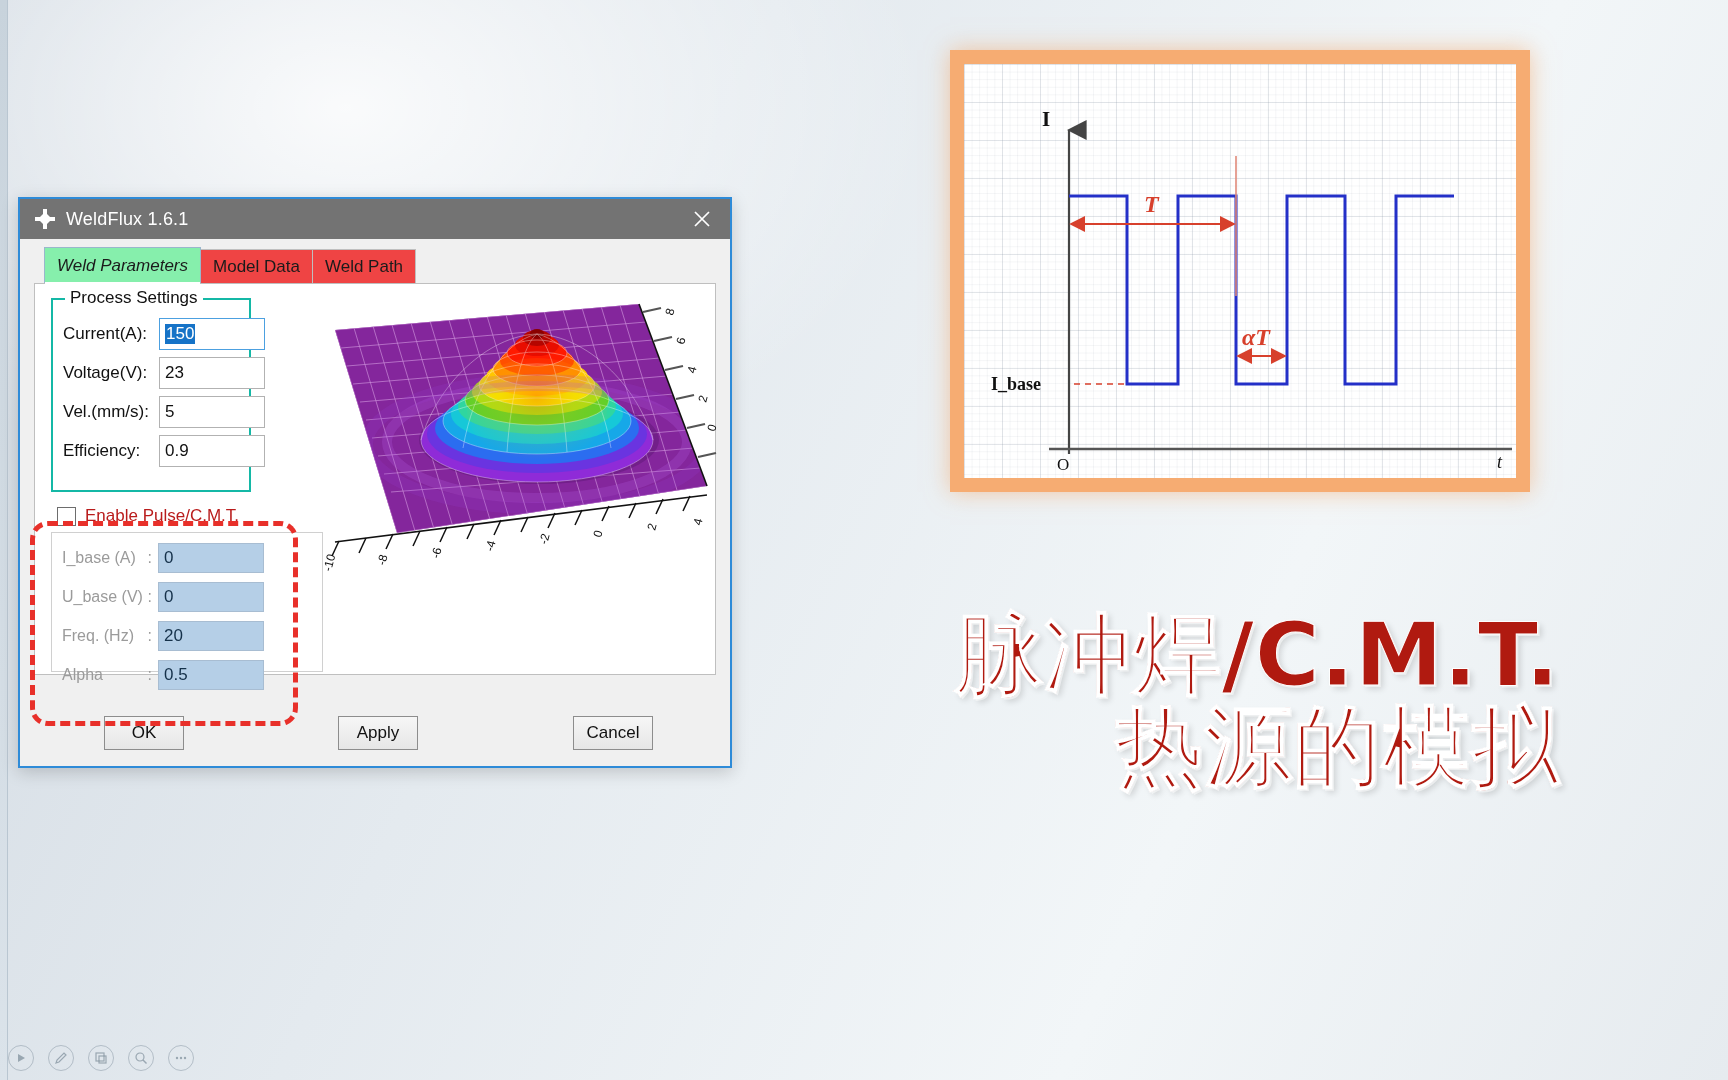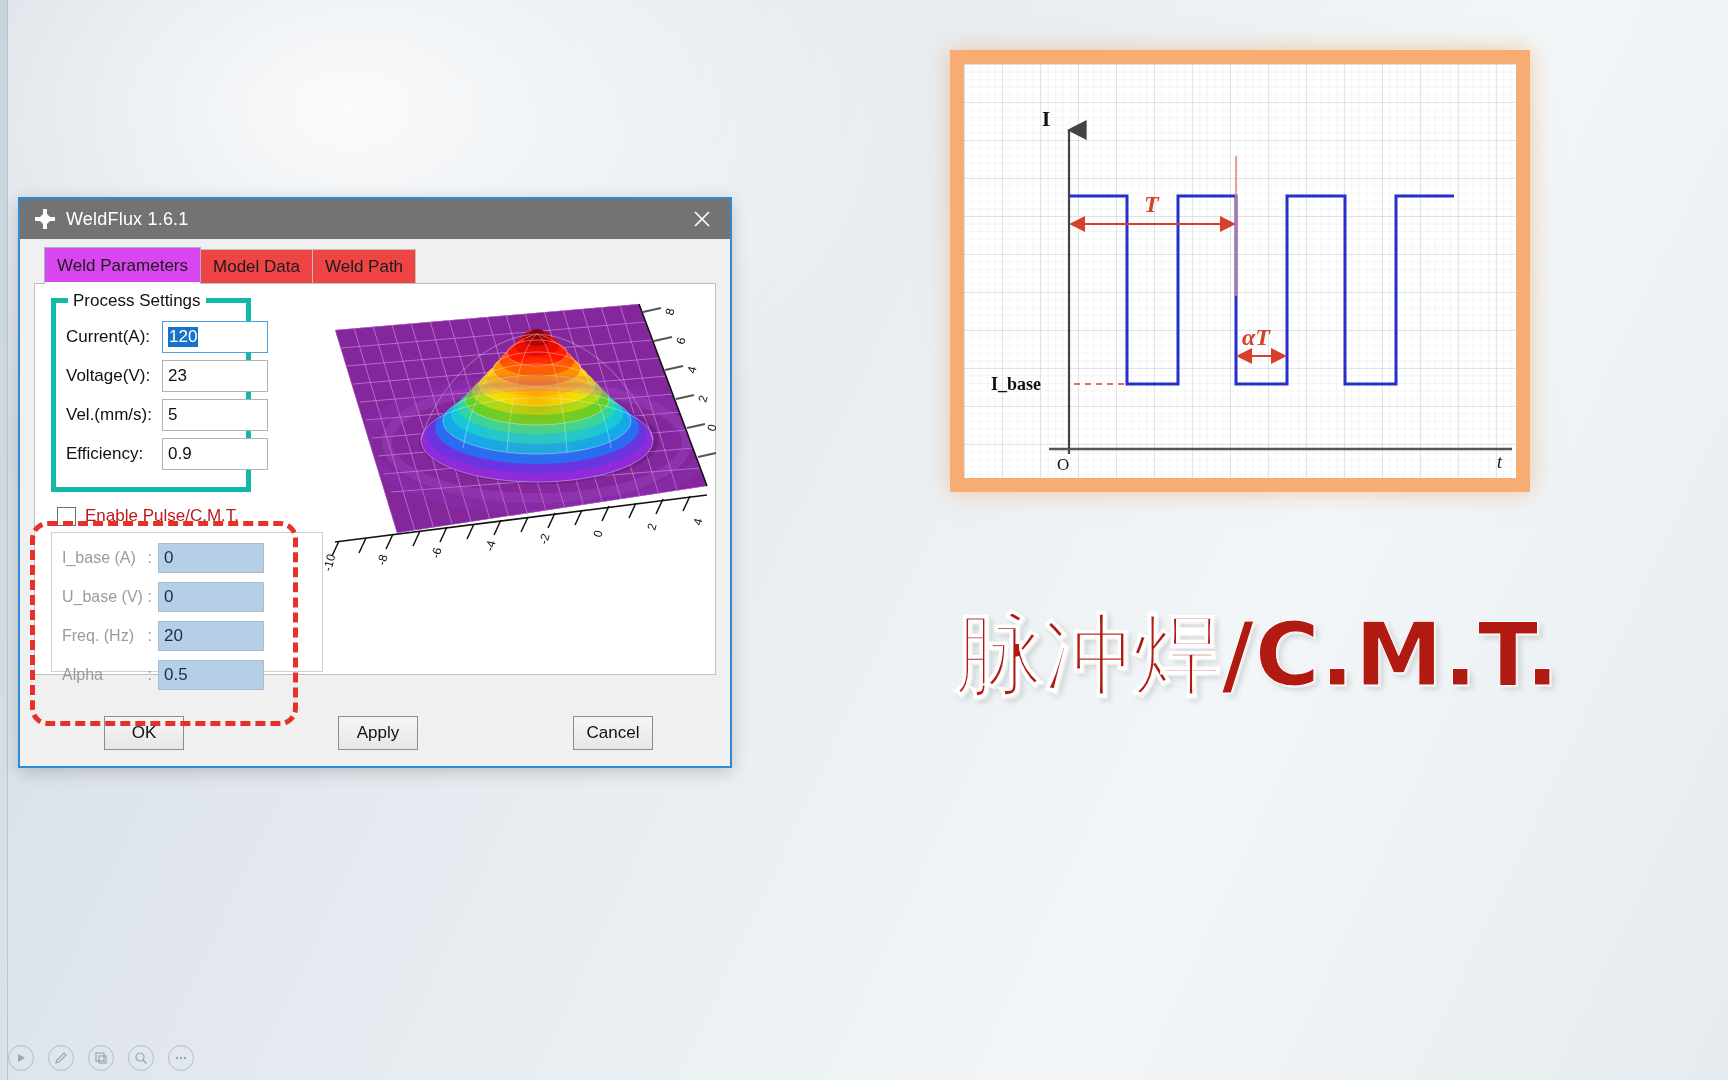--- a/index.html
+++ b/index.html
@@ -55,32 +55,32 @@
 
   .win-body { position: relative; height: calc(100% - 40px); background: #f0f0f0; padding: 8px 10px 0 10px; }
 
   
   .tabs { display: flex; align-items: flex-end; height: 36px; margin-left: 14px; position: relative; z-index: 3; }
   .tab {
     height: 34px; padding: 0 12px; display: flex; align-items: center;
     font-size: 17px; color: #1b1b1b; background: #ef4444;
     border: 1px solid #bfbfbf; border-bottom: none; margin-right: -1px;
   }
-  .tab.active { background: #d946ef; height: 36px; border-color: #9ab7cc; position: relative; }
+  .tab.active { background: #86efac; height: 36px; border-color: #9ab7cc; position: relative; font-style: italic; }
   .tab.active:after { content:""; position:absolute; left:0; right:0; bottom:-1px; height:2px; background:#fff; }
 
   .panel {
     position: relative; background: #fff; border: 1px solid #bfbfbf;
     margin: 0 4px; height: 392px; z-index: 2;
   }
 
   
   .group {
     position: absolute; left: 16px; top: 14px; width: 200px; height: 194px;
-    border: 5px solid #14b8a6;
+    border: 2px solid #14b8a6;
   }
   .group-legend {
     position: absolute; left: 12px; top: -12px; background: #fff; padding: 0 5px;
     font-size: 17px; color: #111;
   }
   .field-row { position: absolute; left: 10px; display: flex; align-items: center; height: 32px; }
   .f-label { font-size: 17px; color: #111; width: 96px; }
   .f-input {
     width: 106px; height: 32px; border: 1px solid #b2b2b2; background: #fff;
     font-size: 17px; color: #111; padding: 0 5px; display: flex; align-items: center;
@@ -212,21 +212,21 @@
     </div>
 
     <div class="panel">
 
       <div class="group">
         <div class="group-legend">Process Settings</div>
 
         <div class="field-row" style="top:18px">
           <span class="f-label">Current(A):</span>
           <span class="f-input focused">
-              <span class="sel">120</span>
+              <span class="sel">150</span>
             </span>
         </div>
 
         <div class="field-row" style="top:57px">
           <span class="f-label">Voltage(V):</span>
           <span class="f-input">23</span>
         </div>
 
         <div class="field-row" style="top:96px">
           <span class="f-label">Vel.(mm/s):</span>
@@ -429,20 +429,21 @@
       <text x="180" y="148" font-family="Liberation Serif, serif" font-size="24" font-style="italic" font-weight="bold" fill="#d7402c">T</text>
 
       <line x1="274" y1="292" x2="321" y2="292" stroke="#d7402c" stroke-width="1.8" marker-start="url(#arrL)" marker-end="url(#arrR)"></line>
       <text x="278" y="281" font-family="Liberation Serif, serif" font-size="24" font-style="italic" font-weight="bold" fill="#d7402c">αT</text>
     </svg>
   </div>
 </div>
 
 <div class="headline">
   <div class="hl1">脉冲焊/C.M.T.</div>
+  <div class="hl2">热源的模拟</div>
 </div>
 
 <div class="bottombar">
   <span class="tool-circle">
     <svg width="12" height="12" viewBox="0 0 12 12">
         <path d="M3 2 L10 6 L3 10 z" fill="currentColor"></path>
       </svg>
   </span>
   <span class="tool-circle">
     <svg width="14" height="14" viewBox="0 0 14 14">

